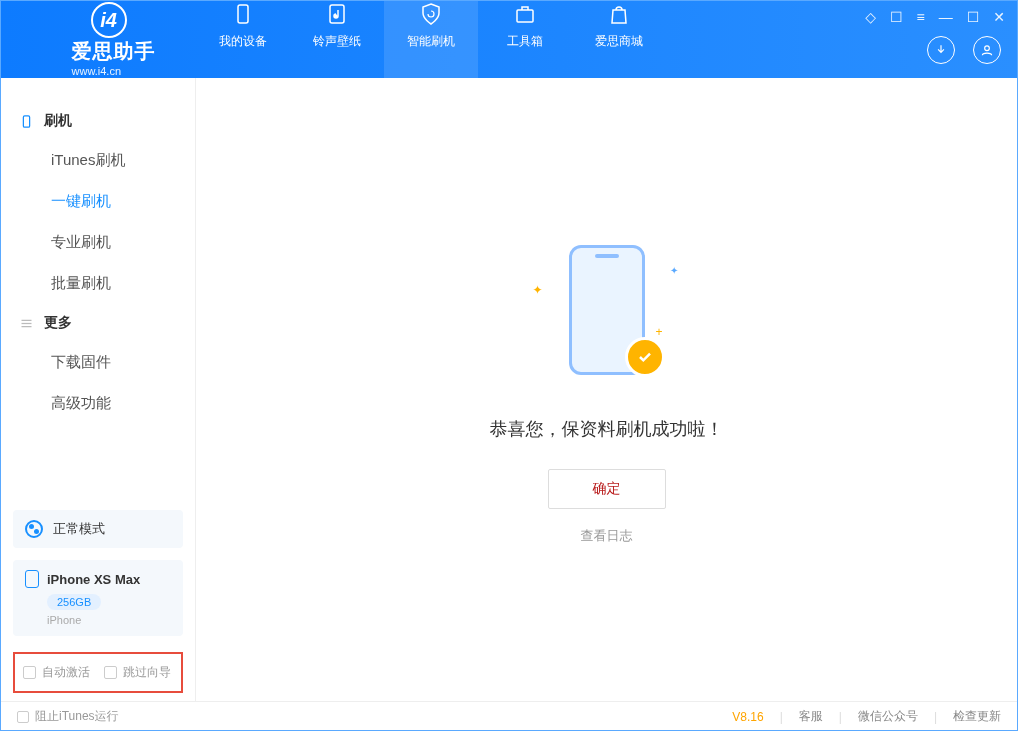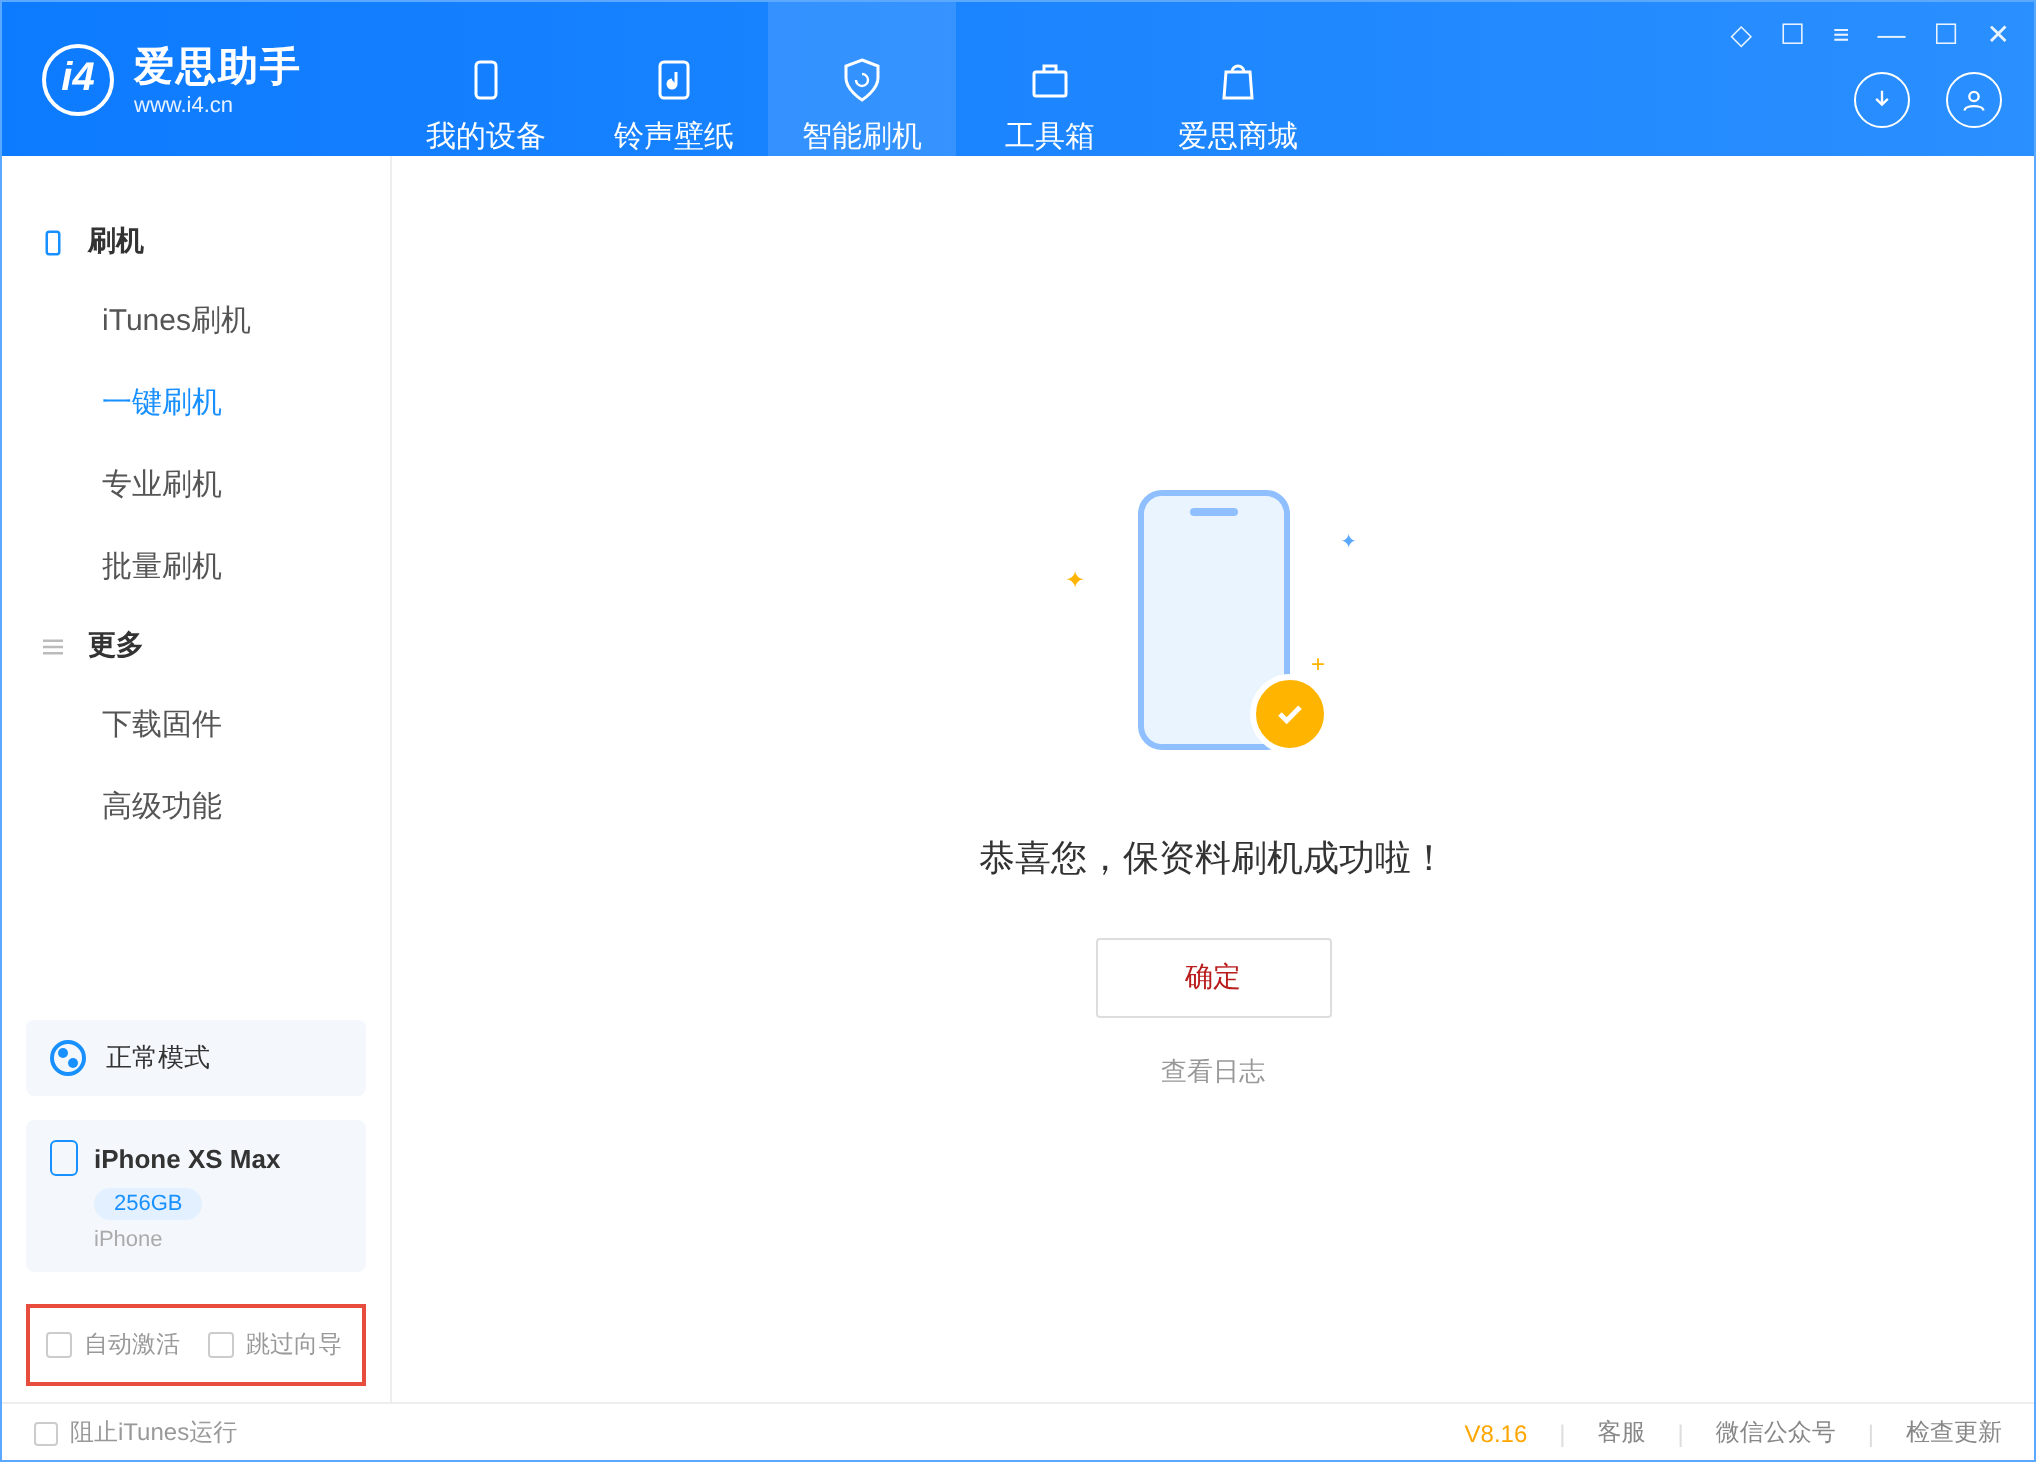--- a/index.html
+++ b/index.html
@@ -1,27 +1,27 @@
 <!DOCTYPE html>
 <html><head>
 <meta charset="utf-8">
 <style>
 * { margin: 0; padding: 0; box-sizing: border-box; font-family: "Microsoft YaHei", sans-serif; }
 body { background: #fff; width: 1018px; height: 731px; border: 1px solid #5aa9ff; position: relative; }
 
 
 .header { height: 77px; background: linear-gradient(to right, #0d7bff, #2a8fff); display: flex; align-items: center; color: #fff; position: relative; }
-.logo-area { display: flex; align-items: center; padding-left: 20px; width: 195px; }
+.logo-area { display: flex; align-items: center; padding-left: 20px; width: 195px; flex-direction: column; }
 .logo-icon { width: 36px; height: 36px; border: 2.5px solid #fff; border-radius: 50%; display: flex; align-items: center; justify-content: center; font-size: 20px; font-weight: bold; font-style: italic; }
 .logo-text { margin-left: 10px; }
 .logo-text .name { font-size: 20px; font-weight: bold; letter-spacing: 1px; }
 .logo-text .url { font-size: 11px; opacity: 0.9; }
 
 .nav { display: flex; height: 100%; }
-.nav-item { width: 94px; height: 100%; display: flex; flex-direction: column; align-items: center; justify-content: flex-end; cursor: pointer; font-size: 15px; gap: 6px; }
+.nav-item { width: 94px; height: 100%; display: flex; flex-direction: column; align-items: center; justify-content: flex-start; cursor: pointer; font-size: 12px; gap: 6px; }
 .nav-item.active { background: rgba(255,255,255,0.12); }
 .nav-icon { width: 26px; height: 26px; display: flex; align-items: center; justify-content: center; }
 .nav-icon svg { width: 24px; height: 24px; fill: none; stroke: #fff; stroke-width: 1.5; }
 
 .titlebar-icons { position: absolute; right: 12px; top: 8px; display: flex; gap: 14px; align-items: center; }
 .titlebar-icons span { color: #fff; font-size: 14px; cursor: pointer; opacity: 0.9; }
 .header-right-icons { position: absolute; right: 16px; bottom: 14px; display: flex; gap: 18px; }
 .header-right-icons .circ { width: 28px; height: 28px; border: 1.8px solid #fff; border-radius: 50%; display: flex; align-items: center; justify-content: center; cursor: pointer; }
 .header-right-icons .circ svg { stroke: #fff; fill: none; stroke-width: 2; }
 

